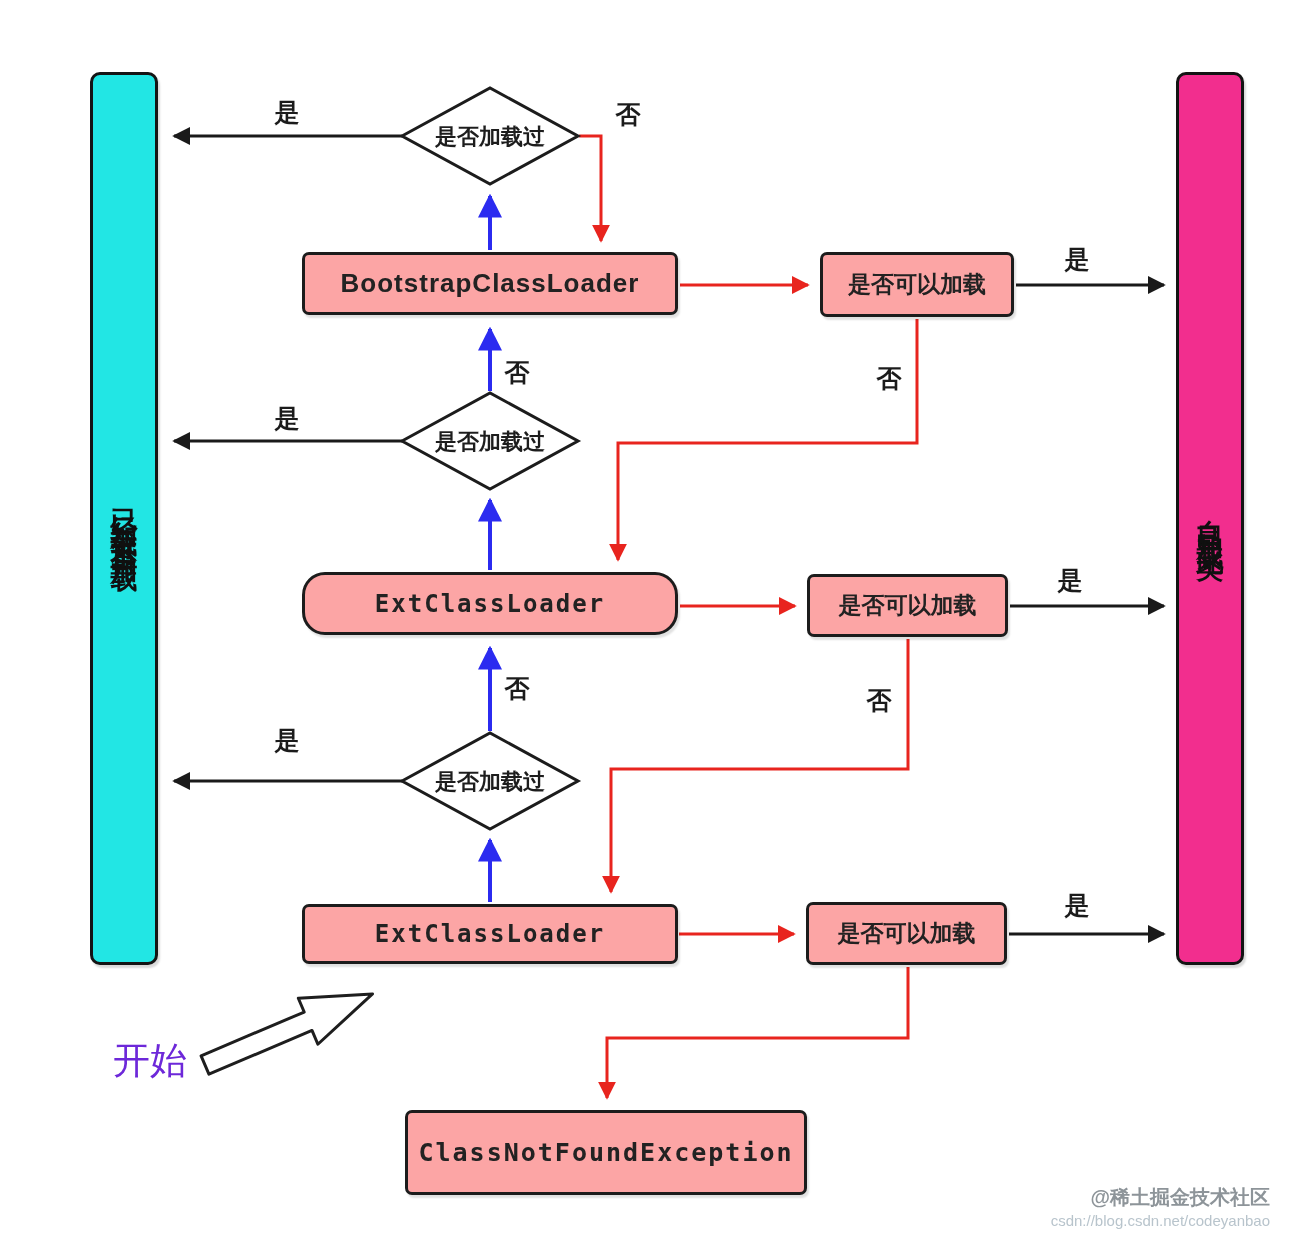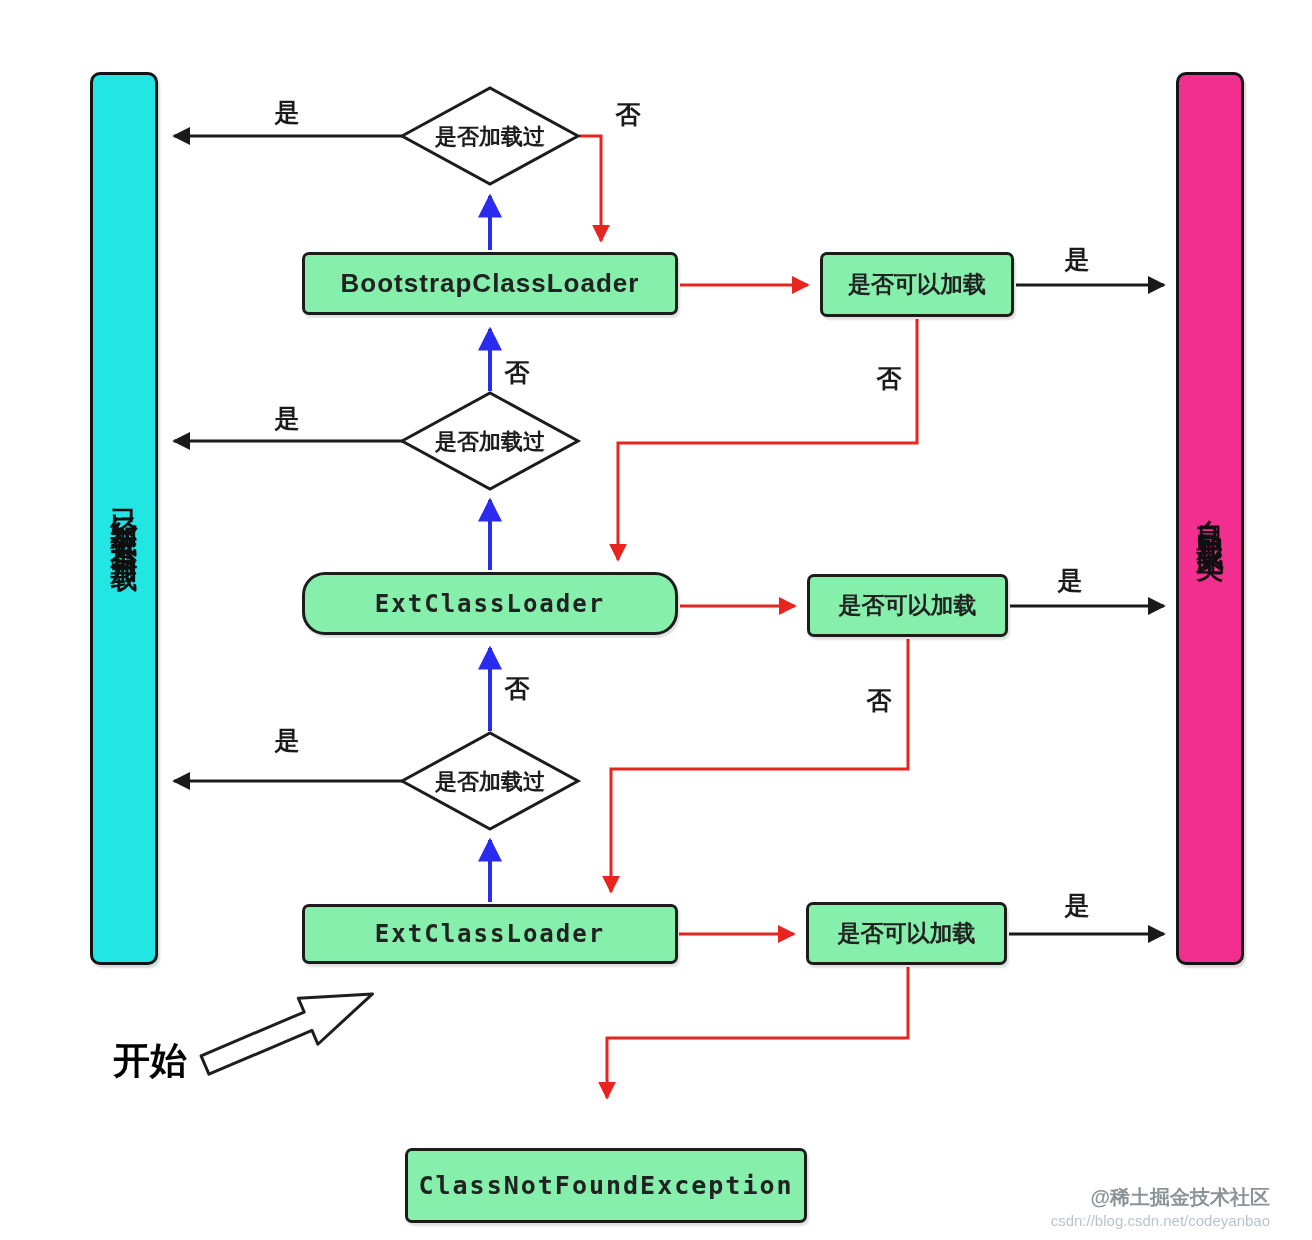--- a/index.html
+++ b/index.html
@@ -28,21 +28,21 @@
     writing-mode: vertical-rl;
     text-orientation: upright;
     font-weight: 700;
     font-size: 27px;
     letter-spacing: 7px;
     color: #101010;
   }
 
   .node {
     position: absolute;
-    background: #86efac;
+    background: #fca5a5;
     border: 3px solid #1c1c1c;
     border-radius: 7px;
     display: flex;
     align-items: center;
     justify-content: center;
     font-weight: 700;
     color: #222222;
     box-shadow: 2px 3px 2px rgba(0,0,0,0.12);
   }
   .loader-name { font-size: 26px; letter-spacing: 1px; }
@@ -61,22 +61,22 @@
   .edge-label {
     position: absolute;
     transform: translate(-50%, -50%);
     font-size: 25px;
     font-weight: 600;
     color: #1b1b1b;
   }
   .start-text {
     position: absolute;
     font-size: 37px;
-    font-weight: 700;
-    color: #000000;
+    font-weight: 400;
+    color: #6d28d9;
   }
   .wm1 { position: absolute; font-size: 20px; font-weight: 600; color: #8d9499; }
   .wm2 { position: absolute; font-size: 15px; color: #b8c4cc; }
 </style>
 </head>
 <body>
 
 <div class="canvas">
 
   <svg class="layer" viewBox="0 0 1312 1240">
@@ -189,21 +189,21 @@
   <div class="node" style="left:820px; top:252px; width:194px; height:65px;">
     <span class="check-name">是否可以加载</span>
   </div>
   <div class="node" style="left:807px; top:574px; width:201px; height:63px;">
     <span class="check-name">是否可以加载</span>
   </div>
   <div class="node" style="left:806px; top:902px; width:201px; height:63px;">
     <span class="check-name">是否可以加载</span>
   </div>
 
-  <div class="node" style="left:405px; top:1148px; width:402px; height:75px;">
+  <div class="node" style="left:405px; top:1110px; width:402px; height:85px;">
     <span class="mono" style="font-weight:700; font-size:25px;">ClassNotFoundException</span>
   </div>
 
   <div class="edge-label" style="left:287px; top:112px;">是</div>
   <div class="edge-label" style="left:628px; top:114px;">否</div>
   <div class="edge-label" style="left:1077px; top:259px;">是</div>
   <div class="edge-label" style="left:889px; top:378px;">否</div>
   <div class="edge-label" style="left:517px; top:372px;">否</div>
   <div class="edge-label" style="left:287px; top:418px;">是</div>
   <div class="edge-label" style="left:1070px; top:580px;">是</div>

